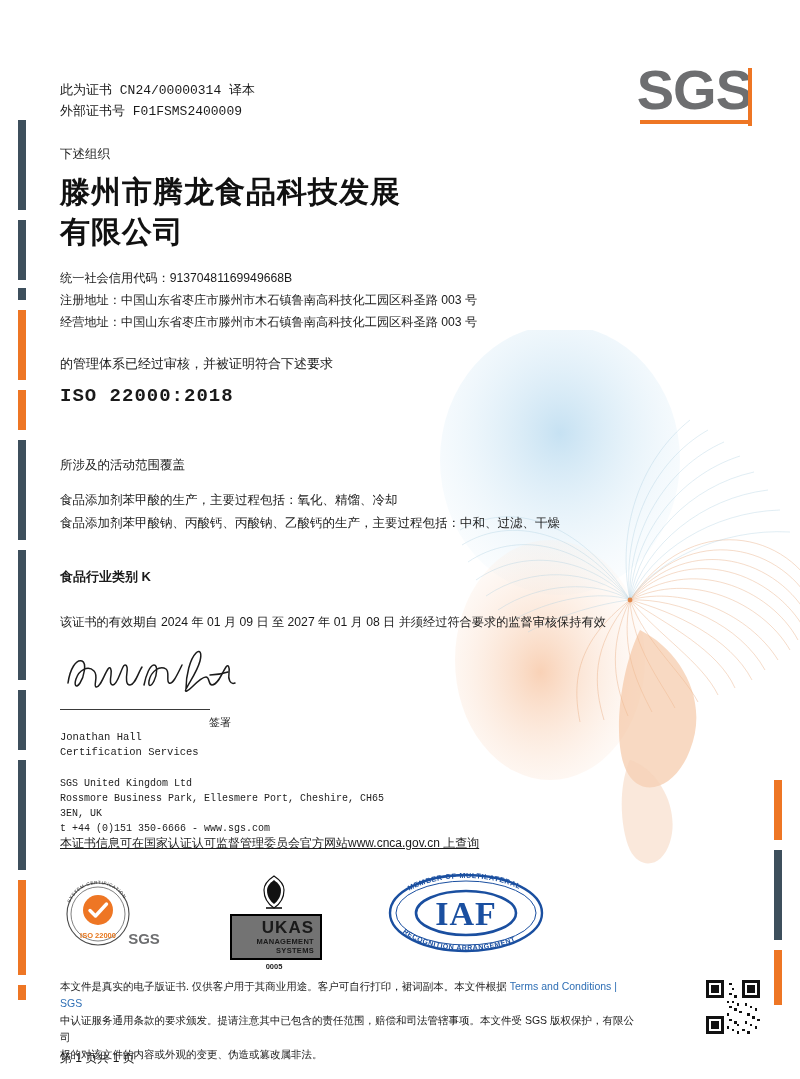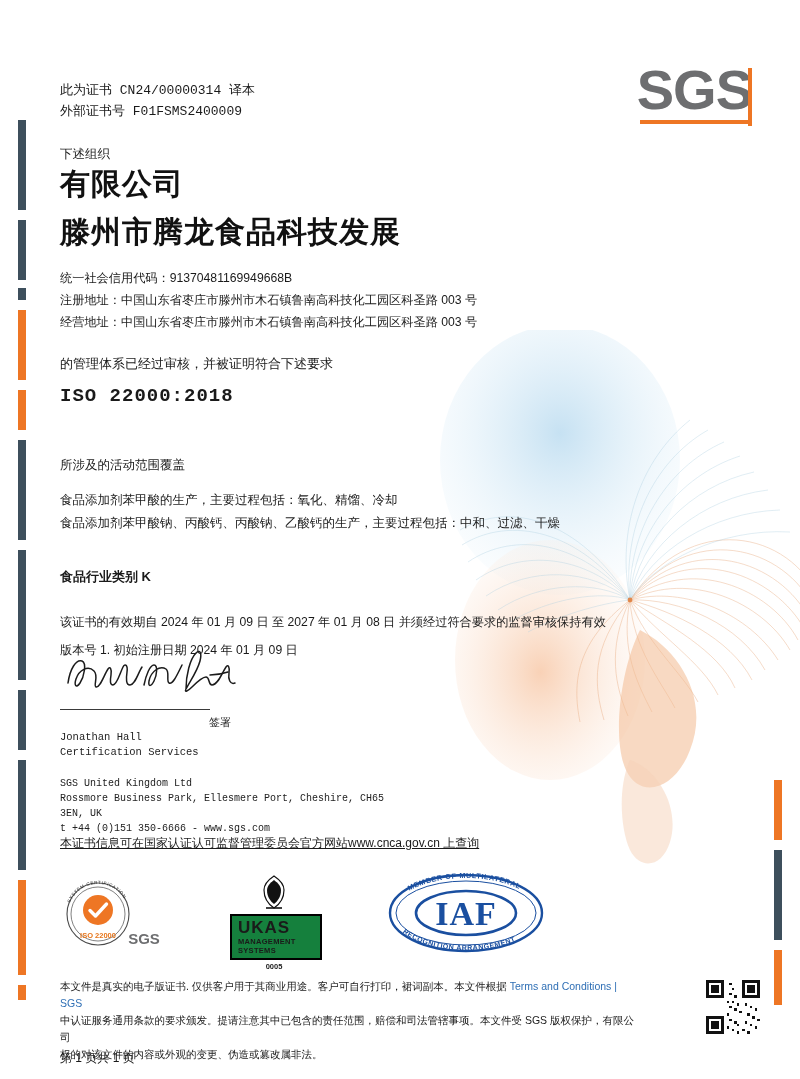--- a/index.html
+++ b/index.html
@@ -220,22 +220,22 @@
   }
 
   .iso-mark { left: 0; width: 110px; }
   .ukas-mark { left: 158px; width: 120px; }
   .iaf-mark { left: 322px; width: 175px; }
 
   .ukas-box {
     border: 2px solid #000;
     width: 76px;
     padding: 2px 6px 3px;
-    text-align: left;
-    background: #15803d;
+    text-align: right;
+    background: #737373;
     margin-left: 16px;
   }
   .ukas-box .ukas-t {
     font-weight: bold;
     font-size: 17px;
     letter-spacing: 1px;
     line-height: 19px;
   }
   .ukas-box .ukas-s {
     font-size: 7.5px;
@@ -370,41 +370,40 @@
   <div class="bar-v"></div>
 </div>
 
 <div class="content">
 
   <div class="line-small">此为证书 CN24/00000314 译本</div>
   <div class="line-small">外部证书号 F01FSMS2400009</div>
 
   <div class="sub-label">下述组织</div>
 
+  <div class="company-name">滕州市腾龙食品科技发展</div>
   <div class="company-name" style="margin-top:2px">有限公司</div>
-  <div class="company-name">滕州市腾龙食品科技发展</div>
 
   <div class="meta">
     <div>统一社会信用代码：91370481169949668B</div>
     <div>注册地址：中国山东省枣庄市滕州市木石镇鲁南高科技化工园区科圣路 003 号</div>
     <div>经营地址：中国山东省枣庄市滕州市木石镇鲁南高科技化工园区科圣路 003 号</div>
   </div>
 
   <div class="conform">的管理体系已经过审核，并被证明符合下述要求</div>
   <div class="standard">ISO 22000:2018</div>
 
   <div class="scope-title">所涉及的活动范围覆盖</div>
   <div class="scope-body">食品添加剂苯甲酸的生产，主要过程包括：氧化、精馏、冷却</div>
   <div class="scope-body" style="margin-top:2px">食品添加剂苯甲酸钠、丙酸钙、丙酸钠、乙酸钙的生产，主要过程包括：中和、过滤、干燥</div>
 
   <div class="sector">食品行业类别 K</div>
 
   <div class="validity">
     <div>该证书的有效期自 2024 年 01 月 09 日 至 2027 年 01 月 08 日 并须经过符合要求的监督审核保持有效</div>
-    <div>版本号 1. 初始注册日期 2024 年 01 月 09 日</div>
   </div>
 </div>
 
 <div class="sig-block">
   <svg class="sig-img" viewBox="0 0 190 58" xmlns="http://www.w3.org/2000/svg">
     <g fill="none" stroke="#1b1b1b" stroke-width="1.5" stroke-linecap="round">
       <path d="M8,38 C10,24 16,14 22,16 C27,18 24,32 20,38 C16,44 14,40 16,34 C19,25 28,20 34,26 C39,31 33,41 36,42 C40,43 44,30 48,24 C50,21 52,24 51,30 C50,36 50,40 53,40 C57,40 60,28 63,22 C65,18 68,20 67,27 C66,34 66,40 70,40 C75,40 78,28 82,22"></path>
       <path d="M84,40 C86,30 90,20 94,20 C98,20 97,30 94,36 C91,42 88,42 89,36 C91,26 100,20 106,24 C110,27 106,36 109,38 C113,40 118,28 122,20"></path>
       <path d="M126,44 C126,30 130,14 136,8 C140,4 142,8 140,16 C137,27 130,36 126,44 C124,48 128,46 132,42 C136,38 142,32 146,32 C150,32 148,40 152,40 C158,40 162,28 166,22 C168,19 170,22 169,28 C168,34 170,40 175,38"></path>
       <path d="M150,30 C156,30 162,29 168,27"></path>

